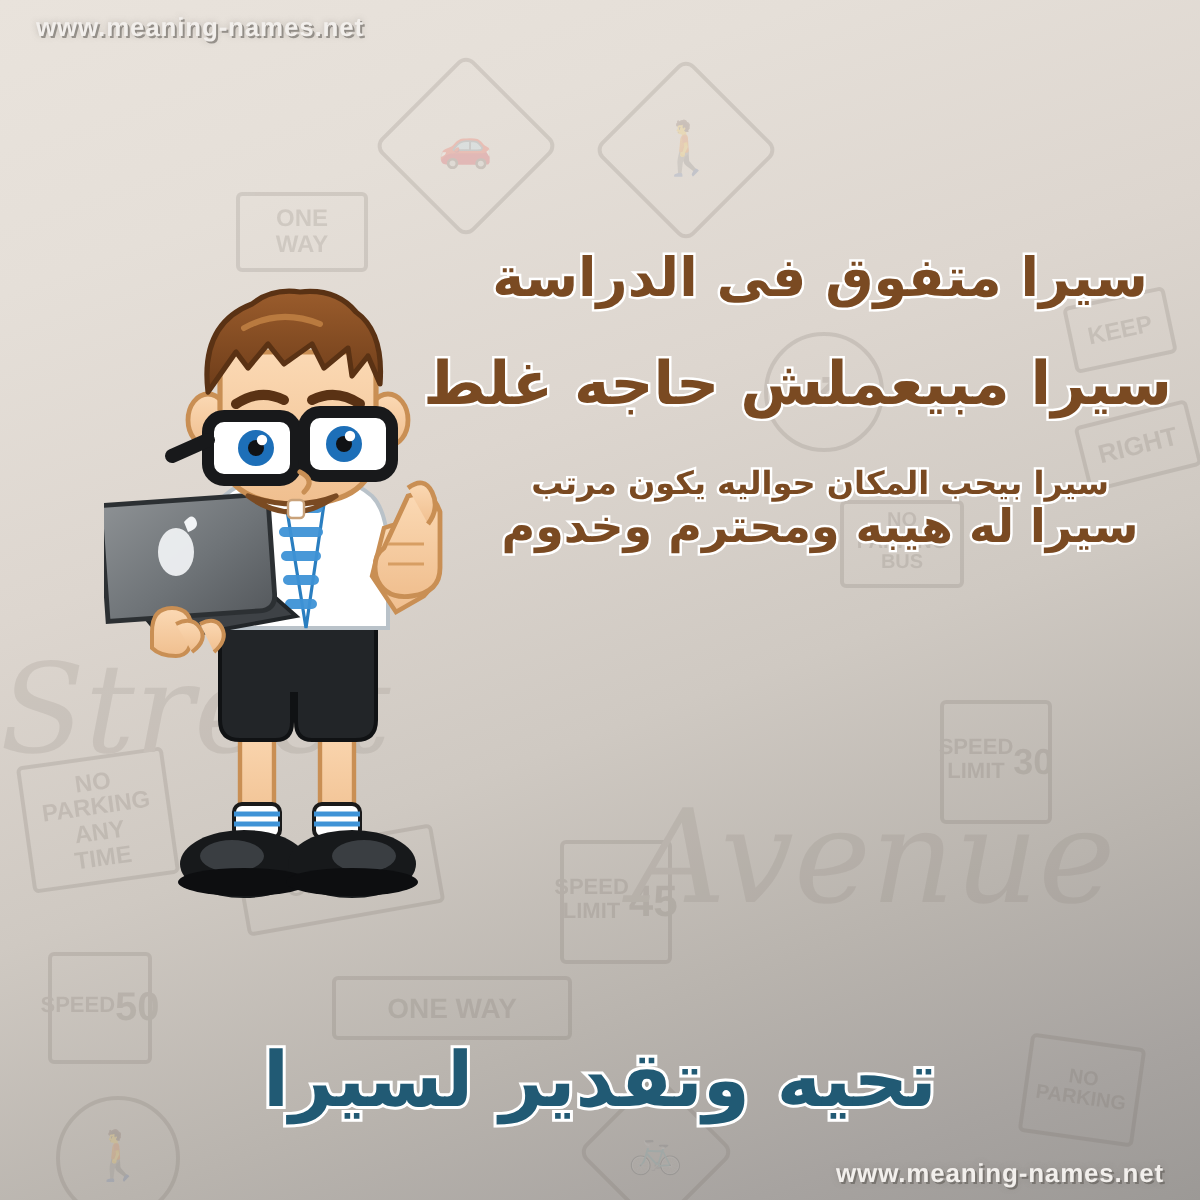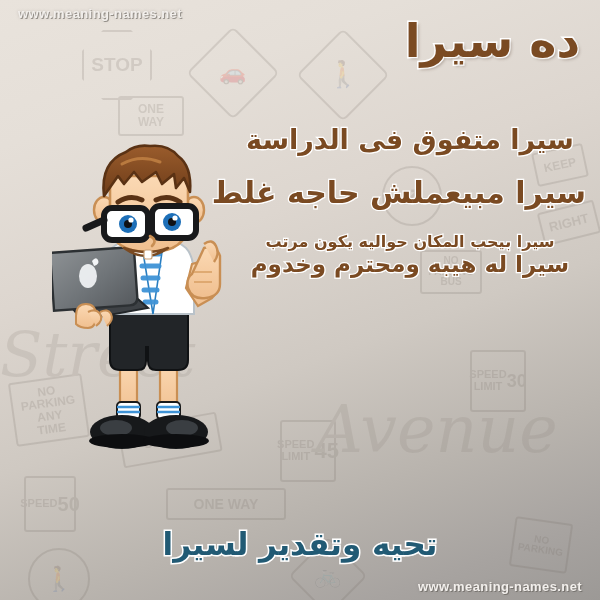--- a/index.html
+++ b/index.html
@@ -127,38 +127,37 @@
   
   #closing {
     position: absolute;
     left: 0;
     right: 0;
     bottom: 38px;
     z-index: 5;
     text-align: center;
     direction: rtl;
     font-family: "DejaVu Sans", sans-serif;
-    font-size: 31px;
+    font-size: 38px;
     font-weight: bold;
     color: #215a74;
     -webkit-text-stroke: 3px #ffffff;
     paint-order: stroke fill;
     text-shadow: 1px 1px 0 rgba(255,255,255,.9);
   }
 
   
   #character { position: absolute; left: 52px; top: 140px; z-index: 4; }
 </style>
 </head>
 <body>
 
 <div id="card">
 
   <div id="signs">
-    <div class="sign oct" style="left:82px;  top:30px;  width:70px;  height:70px;  font-size:19px;">STOP</div>
     <div class="sign rect" style="left:118px; top:96px;  width:66px;  height:40px;  font-size:12px;">ONE<br>WAY</div>
     <div class="sign diamond" style="left:310px; top:42px; width:66px; height:66px; font-size:26px;">
         <span>🚶</span>
       </div>
     <div class="sign diamond" style="left:200px; top:40px;  width:66px;  height:66px;  font-size:22px;">
         <span>🚗</span>
       </div>
     <div class="sign rect" style="left:534px; top:148px; width:52px;  height:34px;  font-size:12px; transform:rotate(-12deg);">KEEP</div>
     <div class="sign rect" style="left:540px; top:206px; width:58px;  height:34px;  font-size:13px; transform:rotate(-14deg);">RIGHT</div>
     <div class="sign round" style="left:382px; top:166px; width:60px;  height:60px;  font-size:24px;">↗</div>
@@ -174,21 +173,20 @@
         <span>🚲</span>
       </div>
     <div class="sign rect" style="left:512px; top:520px; width:58px;  height:50px;  font-size:10px; transform:rotate(8deg);">NO<br>PARKING</div>
     <div class="bg-script" style="left:0px;  top:318px; font-size:62px;">Street</div>
     <div class="bg-script" style="left:316px; top:392px; font-size:65px;">Avenue</div>
   </div>
 
   <div class="watermark" id="watermark-top">www.meaning-names.net</div>
   <div class="watermark" id="watermark-bottom">www.meaning-names.net</div>
 
-  <div id="title">ده سيرا</div>
 
   <div id="character">
     <svg width="210" height="330" viewBox="0 0 210 330" xmlns="http://www.w3.org/2000/svg">
       <defs>
         <linearGradient id="lapTop" x1="0" y1="0" x2="1" y2="1">
           <stop offset="0%" stop-color="#8d9194"></stop>
           <stop offset="55%" stop-color="#6f7478"></stop>
           <stop offset="100%" stop-color="#55595d"></stop>
         </linearGradient>
         <linearGradient id="skinG" x1="0" y1="0" x2="0" y2="1">

